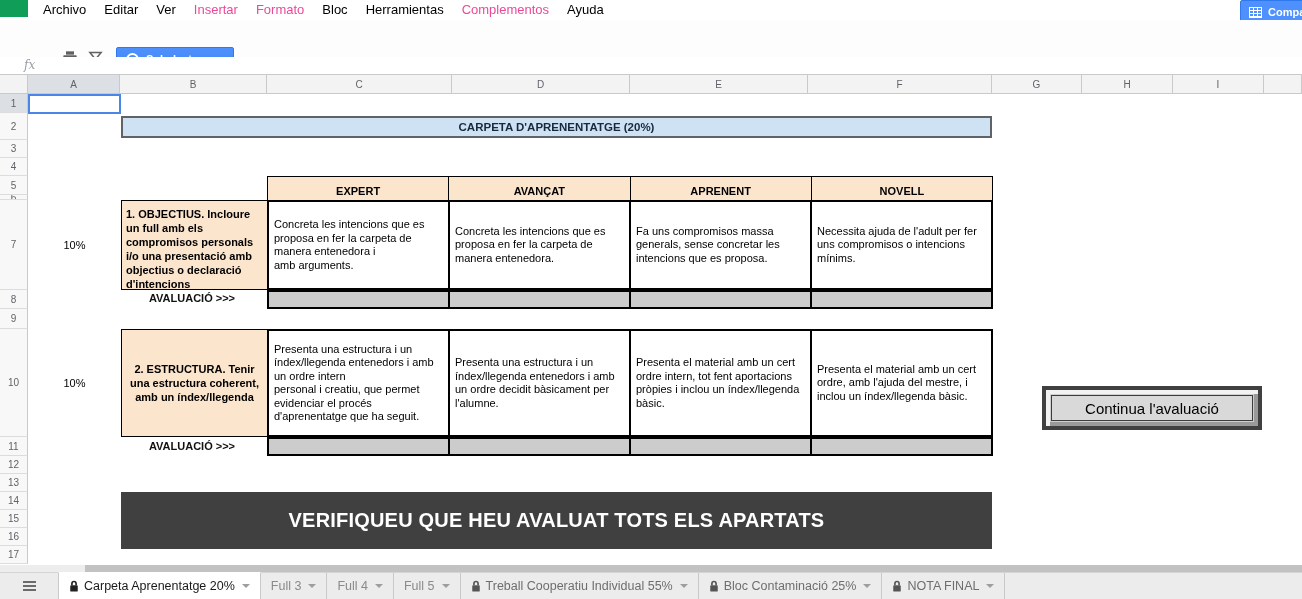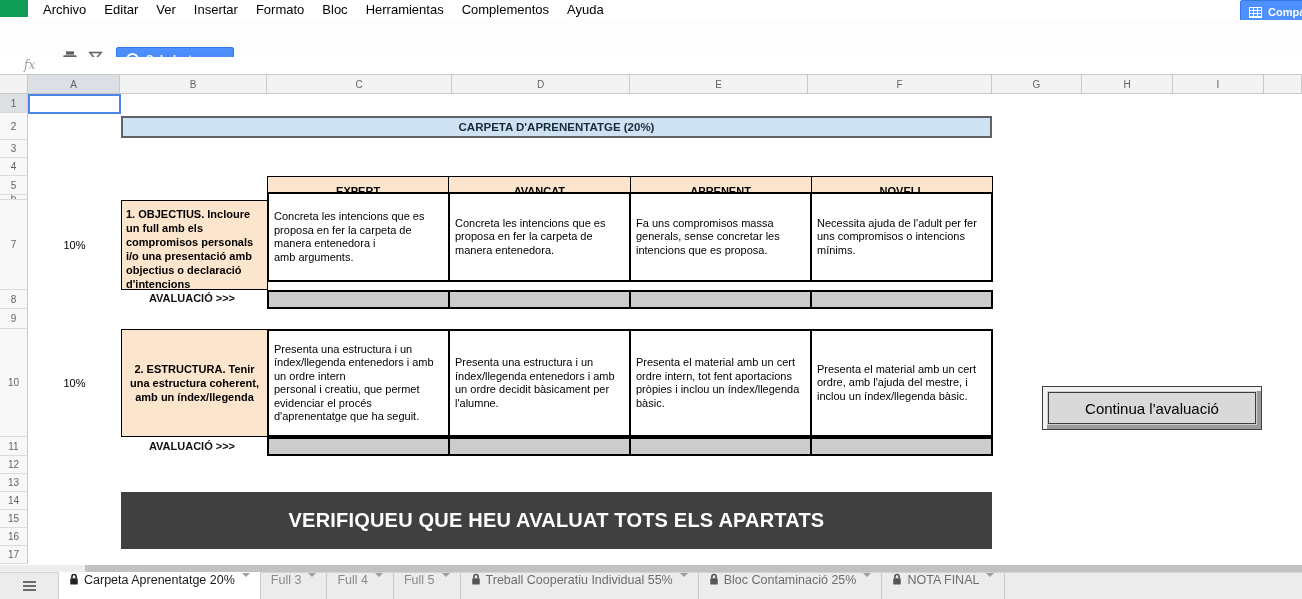--- a/index.html
+++ b/index.html
@@ -2,21 +2,21 @@
 <html><head>
 <meta charset="utf-8">
 <style>
   html,body{margin:0;padding:0;background:#fff;}
   #app{position:relative;width:1302px;height:599px;background:#fff;overflow:hidden;
        font-family:"Liberation Sans",sans-serif;-webkit-font-smoothing:antialiased;}
   
   #logo{position:absolute;left:0;top:0;width:28px;height:17px;background:#0f9d58;}
   #menubar{position:absolute;left:28px;top:0;width:1200px;height:20px;display:flex;align-items:center;padding-left:6px;}
   .menu-item{font-size:13px;color:#000;padding:0 9px;line-height:20px;cursor:pointer;}
-  .menu-item.disabled{color:#000000;}
+  .menu-item.disabled{color:#ec4899;}
   #share-btn{position:absolute;left:1240px;top:0;height:22px;width:90px;background:#4d90fe;border:1px solid #3079ed;
              border-radius:2px;color:#fff;font-size:11px;font-weight:bold;display:flex;align-items:center;gap:6px;
              padding-left:8px;overflow:hidden;white-space:nowrap;}
   .grid-glyph{width:11px;height:9px;border:1px solid #fff;flex:0 0 auto;
       background-image:linear-gradient(#fff 1px,transparent 1px),linear-gradient(90deg,#fff 1px,transparent 1px);
       background-size:4px 3px;background-position:-1px -1px;}
   #toolbar{position:absolute;left:0;top:20px;width:1302px;height:37px;background:#fdfdfd;border-bottom:1px solid #e4e4e4;}
   .tb-icon{position:absolute;top:30px;cursor:pointer;}
   #print-icon{left:62px;}
   #filter-icon{left:88px;}
@@ -50,32 +50,32 @@
   .crit-cell{position:absolute;left:121px;width:147px;background:#fce5cd;border:1.5px solid #000;box-sizing:border-box;
       font-size:11px;font-weight:bold;color:#000;line-height:14px;padding:6px 4px;cursor:cell;}
   .tblrow{position:absolute;left:267px;width:726px;display:flex;border:2px solid #000;box-sizing:border-box;background:#fff;}
   .rcell{flex:1 1 0;border-left:2px solid #000;padding:2px 5px;font-size:11px;line-height:13.5px;color:#000;
       display:flex;align-items:center;white-space:pre-line;box-sizing:border-box;overflow:hidden;cursor:cell;}
   .rcell:first-child{border-left:none;}
   .eval-row .rcell{background:#cccccc;}
   .eval-label{position:absolute;left:121px;width:142px;font-size:11px;font-weight:bold;color:#111;text-align:center;cursor:cell;}
   #warning-banner{position:absolute;left:121px;top:492px;width:871px;height:57px;background:#404040;
       display:flex;align-items:center;justify-content:center;font-size:20px;font-weight:bold;color:#fff;letter-spacing:0.2px;}
-  #continue-btn{position:absolute;left:1042px;top:386px;width:220px;height:44px;background:#cfcfcf;border:1px solid #404040;
+  #continue-btn{position:absolute;left:1042px;top:386px;width:220px;height:44px;background:#cfcfcf;border:4px solid #404040;
       box-sizing:border-box;box-shadow:inset 4px 4px 0 #f2f2f2, inset -4px -4px 0 #9a9a9a;cursor:pointer;}
   #continue-btn .inner{position:absolute;left:5px;top:5px;right:5px;bottom:5px;background:#d9d9d9;border:1px solid #3c3c3c;
       display:flex;align-items:center;justify-content:center;font-size:15px;color:#000;}
   
   #hscroll{position:absolute;left:0;top:565px;width:1302px;height:7px;background:#ededed;}
   #hscroll .thumb{position:absolute;left:85px;top:0;width:1217px;height:7px;background:#c2c2c2;cursor:grab;}
   #tabbar{position:absolute;left:0;top:572px;width:1302px;height:27px;background:#ececec;border-top:1px solid #d4d4d4;
       box-sizing:border-box;display:flex;align-items:stretch;}
   #sheets-menu-btn{width:58px;display:flex;align-items:center;justify-content:center;cursor:pointer;flex:0 0 auto;}
   .hamburger{width:13px;height:2px;background:#6b6b6b;box-shadow:0 4px 0 #6b6b6b,0 8px 0 #6b6b6b;margin-bottom:8px;}
-  .tab{display:flex;align-items:flex-start;gap:5px;padding:0 10px;font-size:12.5px;color:#8a8a8a;border-right:1px solid #c9c9c9;
+  .tab{display:flex;align-items:center;gap:5px;padding:0 10px;font-size:12.5px;color:#8a8a8a;border-right:1px solid #c9c9c9;
       cursor:pointer;white-space:nowrap;flex:0 0 auto;}
   .tab .caret{border-top-color:#9e9e9e;margin-left:2px;}
   .tab.locked{color:#6e6e6e;}
   .tab.active{background:#fff;color:#1a1a1a;border-left:1px solid #c9c9c9;margin-top:-1px;border-top:1px solid #fff;}
   .tab.active .lock{color:#222;}
   .lock{color:#555;display:inline-flex;}
 </style>
 </head>
 <body>
 
@@ -160,21 +160,21 @@
 
   <div class="levels-row">
     <div class="level-cell">EXPERT</div>
     <div class="level-cell">AVANÇAT</div>
     <div class="level-cell">APRENENT</div>
     <div class="level-cell">NOVELL</div>
   </div>
 
   <div class="rowhdr" style="left:28px;top:200px;height:90px;width:93px;background:#fff;border:none;font-size:11px;color:#000;">10%</div>
   <div class="crit-cell" style="top:200px;height:90px;">1. OBJECTIUS. Incloure un full amb els compromisos personals i/o una presentació amb objectius o declaració d'intencions</div>
-  <div class="tblrow" style="top:192px;height:90px;">
+  <div class="tblrow" style="top:200px;height:90px;">
     <div class="rcell">Concreta les intencions que es proposa en fer la carpeta de manera entenedora i
 amb arguments.</div>
     <div class="rcell">Concreta les intencions que es proposa en fer la carpeta de manera entenedora.</div>
     <div class="rcell">Fa uns compromisos massa generals, sense concretar les intencions que es proposa.</div>
     <div class="rcell">Necessita ajuda de l'adult per fer uns compromisos o intencions mínims.</div>
   </div>
   <div class="eval-label" style="top:292px;">AVALUACIÓ  &gt;&gt;&gt;</div>
   <div class="tblrow eval-row" style="top:290px;height:19px;">
     <div class="rcell"></div>
     <div class="rcell"></div>

